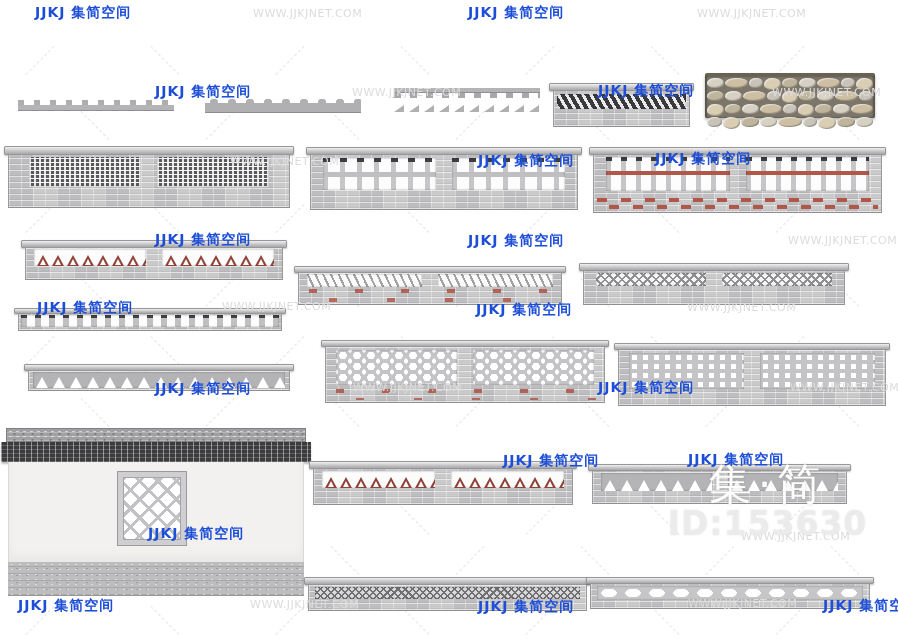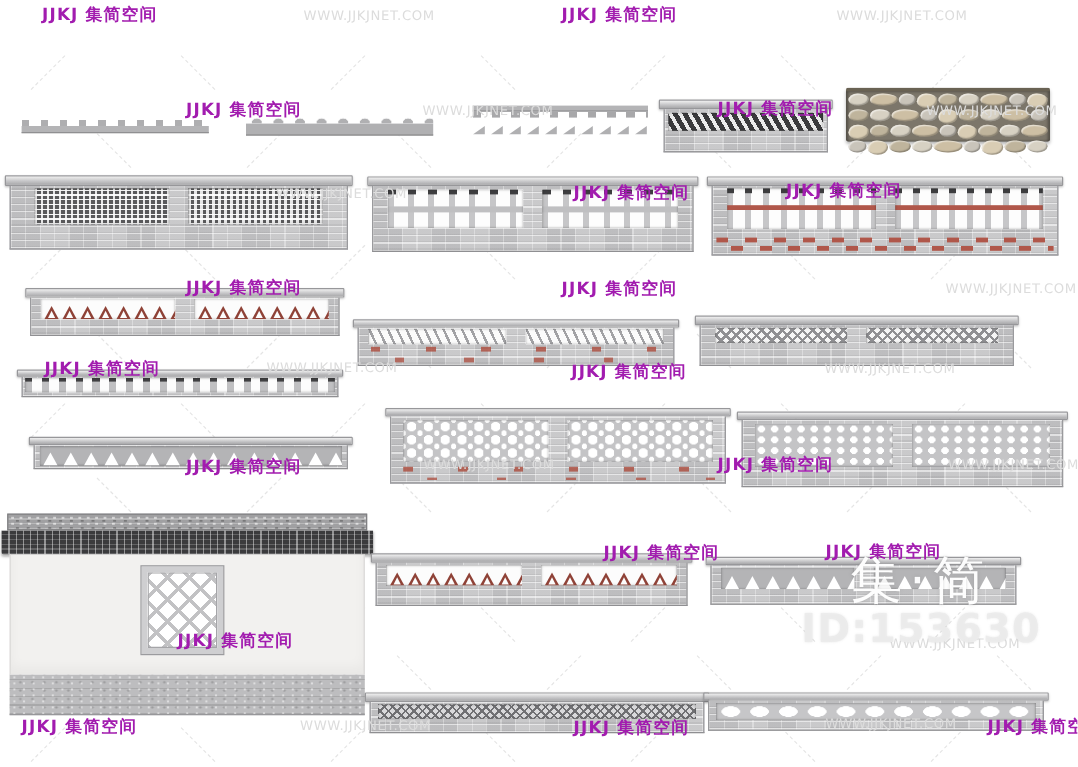--- a/index.html
+++ b/index.html
@@ -2,21 +2,21 @@
 <html><head>
 <meta charset="utf-8">
 <style>
   html,body{margin:0;padding:0;background:#fff;}
   #canvas{position:relative;width:898px;height:639px;background:#ffffff;overflow:hidden;
           font-family:"DejaVu Sans",sans-serif;}
 
   
   #wm-layer{position:absolute;inset:0;z-index:6;pointer-events:none;}
   .wm{position:absolute;white-space:nowrap;user-select:none;}
-  .wm.cn{font-size:14px;font-weight:bold;color:#a21caf;letter-spacing:1px;}
+  .wm.cn{font-size:14px;font-weight:bold;color:#1d4ed8;letter-spacing:1px;}
   .wm.url{font-size:11px;color:#dcdcdc;letter-spacing:.5px;}
   #dash-layer{position:absolute;inset:0;z-index:0;pointer-events:none;}
   .dash{position:absolute;width:40px;height:0;border-top:1px dashed #dedede;opacity:.8;}
 
   
   #brand-overlay{position:absolute;left:660px;top:462px;width:215px;z-index:7;text-align:center;pointer-events:none;}
   .brand-cn{font-size:43px;font-weight:normal;letter-spacing:6px;color:rgba(255,255,255,.97);
             text-shadow:0 0 3px rgba(130,130,130,.35);line-height:1.05;}
   .brand-id{font-size:33px;font-weight:bold;color:rgba(235,235,235,.96);letter-spacing:1px;
             text-shadow:0 0 2px rgba(170,170,170,.3);line-height:1.05;}

